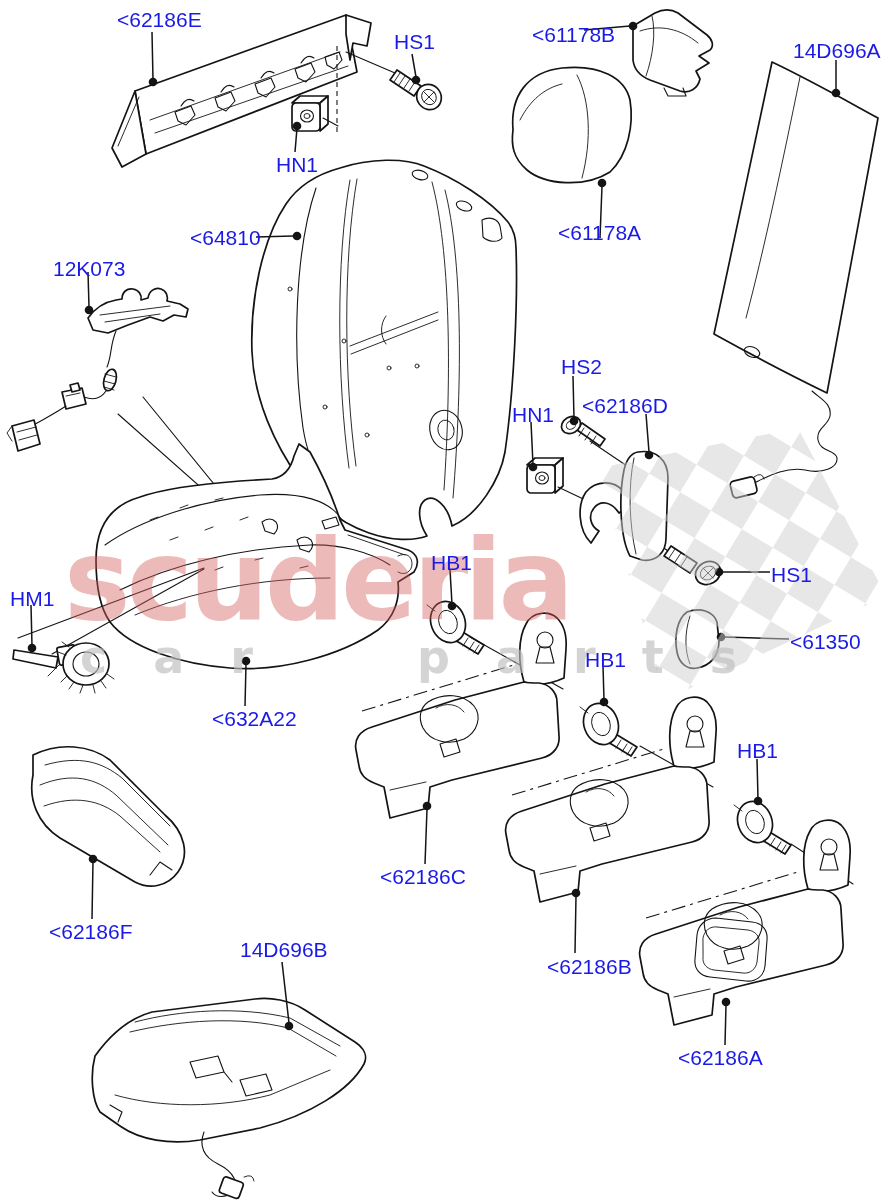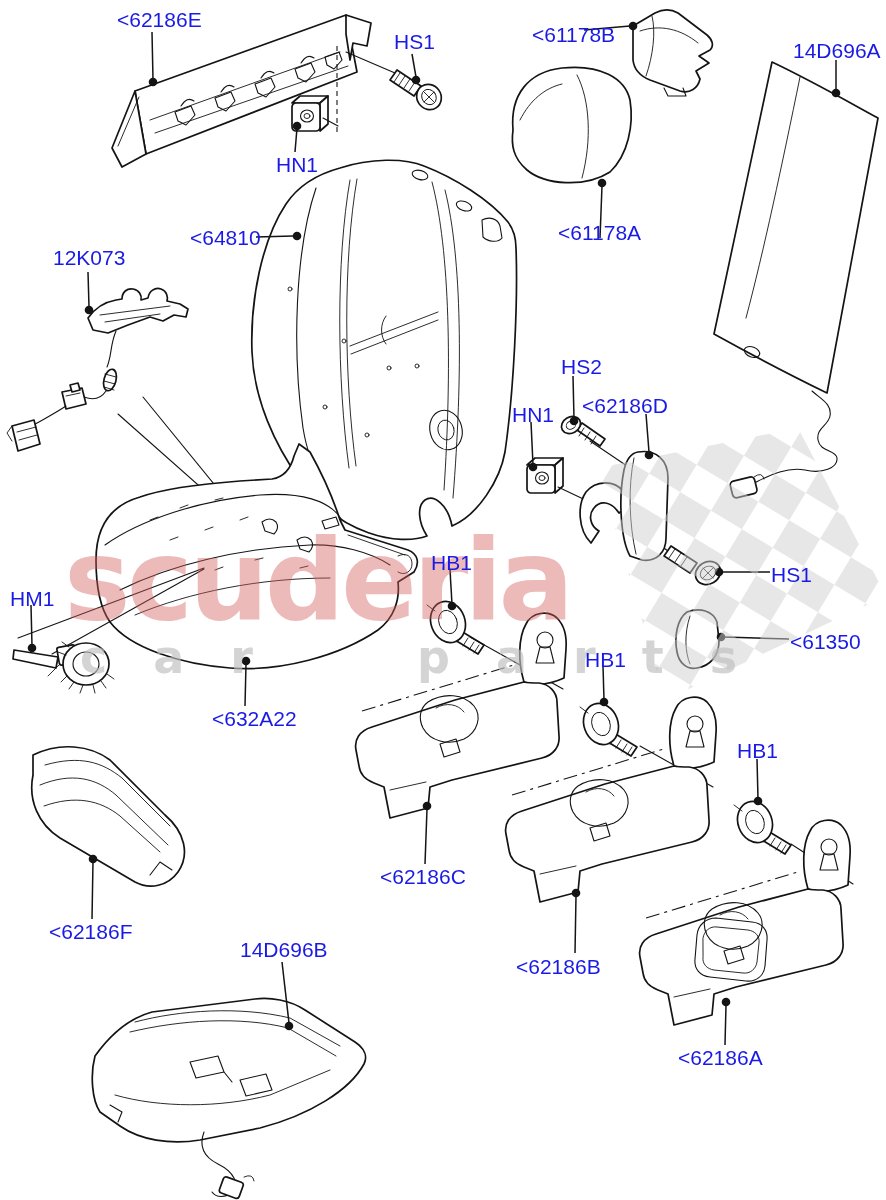--- a/index.html
+++ b/index.html
@@ -325,29 +325,29 @@
     <div id="wm-tagline">car parts</div>
   </div>
 
   <div class="lbl" style="left:117px;top:8px">&lt;62186E</div>
   <div class="lbl" style="left:394px;top:30px">HS1</div>
   <div class="lbl" style="left:276px;top:153px">HN1</div>
   <div class="lbl" style="left:532px;top:23px">&lt;61178B</div>
   <div class="lbl" style="left:793px;top:39px">14D696A</div>
   <div class="lbl" style="left:558px;top:221px">&lt;61178A</div>
   <div class="lbl" style="left:190px;top:226px">&lt;64810</div>
-  <div class="lbl" style="left:53px;top:246px">12K073</div>
+  <div class="lbl" style="left:53px;top:257px">12K073</div>
   <div class="lbl" style="left:561px;top:355px">HS2</div>
   <div class="lbl" style="left:512px;top:403px">HN1</div>
   <div class="lbl" style="left:582px;top:394px">&lt;62186D</div>
   <div class="lbl" style="left:771px;top:563px">HS1</div>
   <div class="lbl" style="left:790px;top:630px">&lt;61350</div>
   <div class="lbl" style="left:10px;top:587px">HM1</div>
   <div class="lbl" style="left:212px;top:707px">&lt;632A22</div>
   <div class="lbl" style="left:431px;top:551px">HB1</div>
   <div class="lbl" style="left:585px;top:648px">HB1</div>
   <div class="lbl" style="left:737px;top:739px">HB1</div>
   <div class="lbl" style="left:49px;top:920px">&lt;62186F</div>
   <div class="lbl" style="left:240px;top:938px">14D696B</div>
   <div class="lbl" style="left:380px;top:865px">&lt;62186C</div>
-  <div class="lbl" style="left:516px;top:955px">&lt;62186B</div>
+  <div class="lbl" style="left:547px;top:955px">&lt;62186B</div>
   <div class="lbl" style="left:678px;top:1046px">&lt;62186A</div>
 </div>
 
 </body></html>

